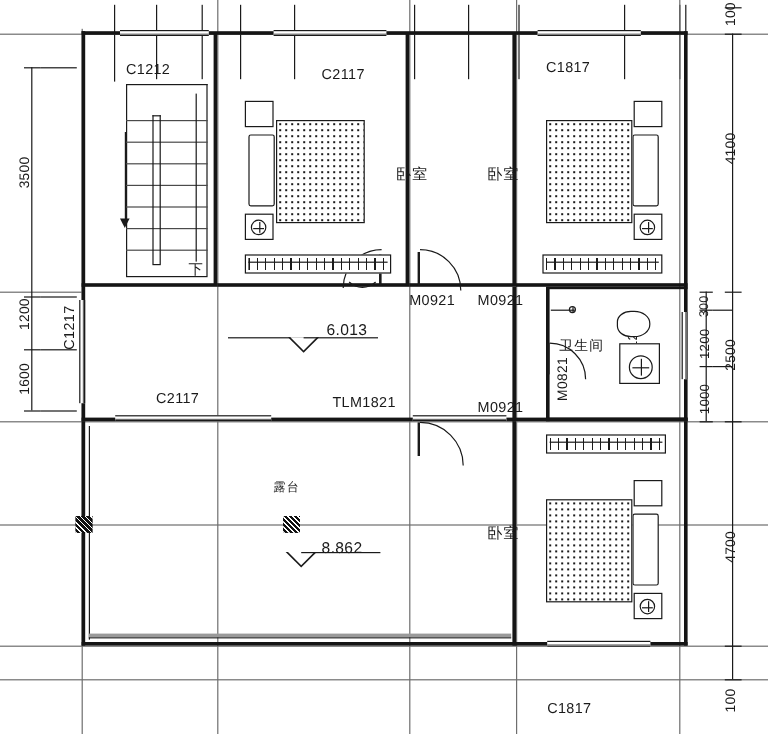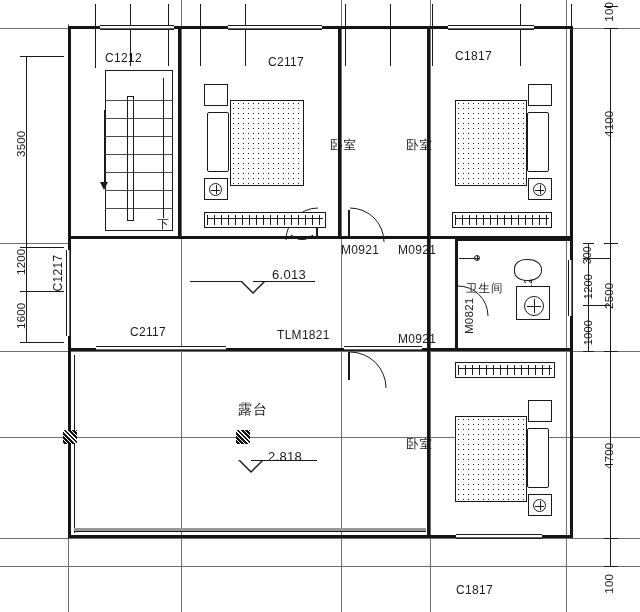--- a/index.html
+++ b/index.html
@@ -291,28 +291,28 @@
   <div class="bed" style="left:455px;top:416px;width:72px;height:86px;"></div>
   <div class="txt cn" style="left:406px;top:438px;font-size:12.5px;letter-spacing:1px;">卧室</div>
 
   <div class="toilet" style="left:517px;top:256px;width:22px;height:28px;transform:rotate(90deg);"></div>
   <div class="shower" style="left:516px;top:286px;width:34px;height:34px;"></div>
   <div class="basin" style="left:524px;top:296px;width:20px;height:20px;"></div>
   <div class="ln hl" style="left:459px;top:258px;width:18px;"></div>
   <div class="basin" style="left:474px;top:255px;width:6px;height:6px;"></div>
   <div class="txt cn" style="left:466px;top:283px;font-size:11.5px;letter-spacing:1px;">卫生间</div>
 
-  <div class="txt cn" style="left:238px;top:402px;font-size:14px;letter-spacing:1px;">露台</div>
+  <div class="txt cn" style="left:228px;top:402px;font-size:10px;letter-spacing:1px;">露台</div>
 
   <div class="elevmark" style="left:238px;top:460px;">
     <div class="tri" style="left:0;top:0;"></div>
     <div class="triin"></div>
     <div class="bar" style="left:13px;top:0px;width:66px;"></div>
   </div>
-  <div class="txt lbl" style="left:268px;top:450px;font-size:13px;">2.818</div>
+  <div class="txt lbl" style="left:268px;top:450px;font-size:13px;">8.862</div>
 
   <div class="elevmark" style="left:240px;top:281px;">
     <div class="tri" style="left:0;top:0;"></div>
     <div class="triin"></div>
     <div class="bar" style="left:13px;top:0px;width:62px;"></div>
   </div>
   <div class="txt lbl" style="left:272px;top:268px;font-size:13px;">6.013</div>
   <div class="ln hl" style="left:190px;top:281px;width:52px;"></div>
 
 

